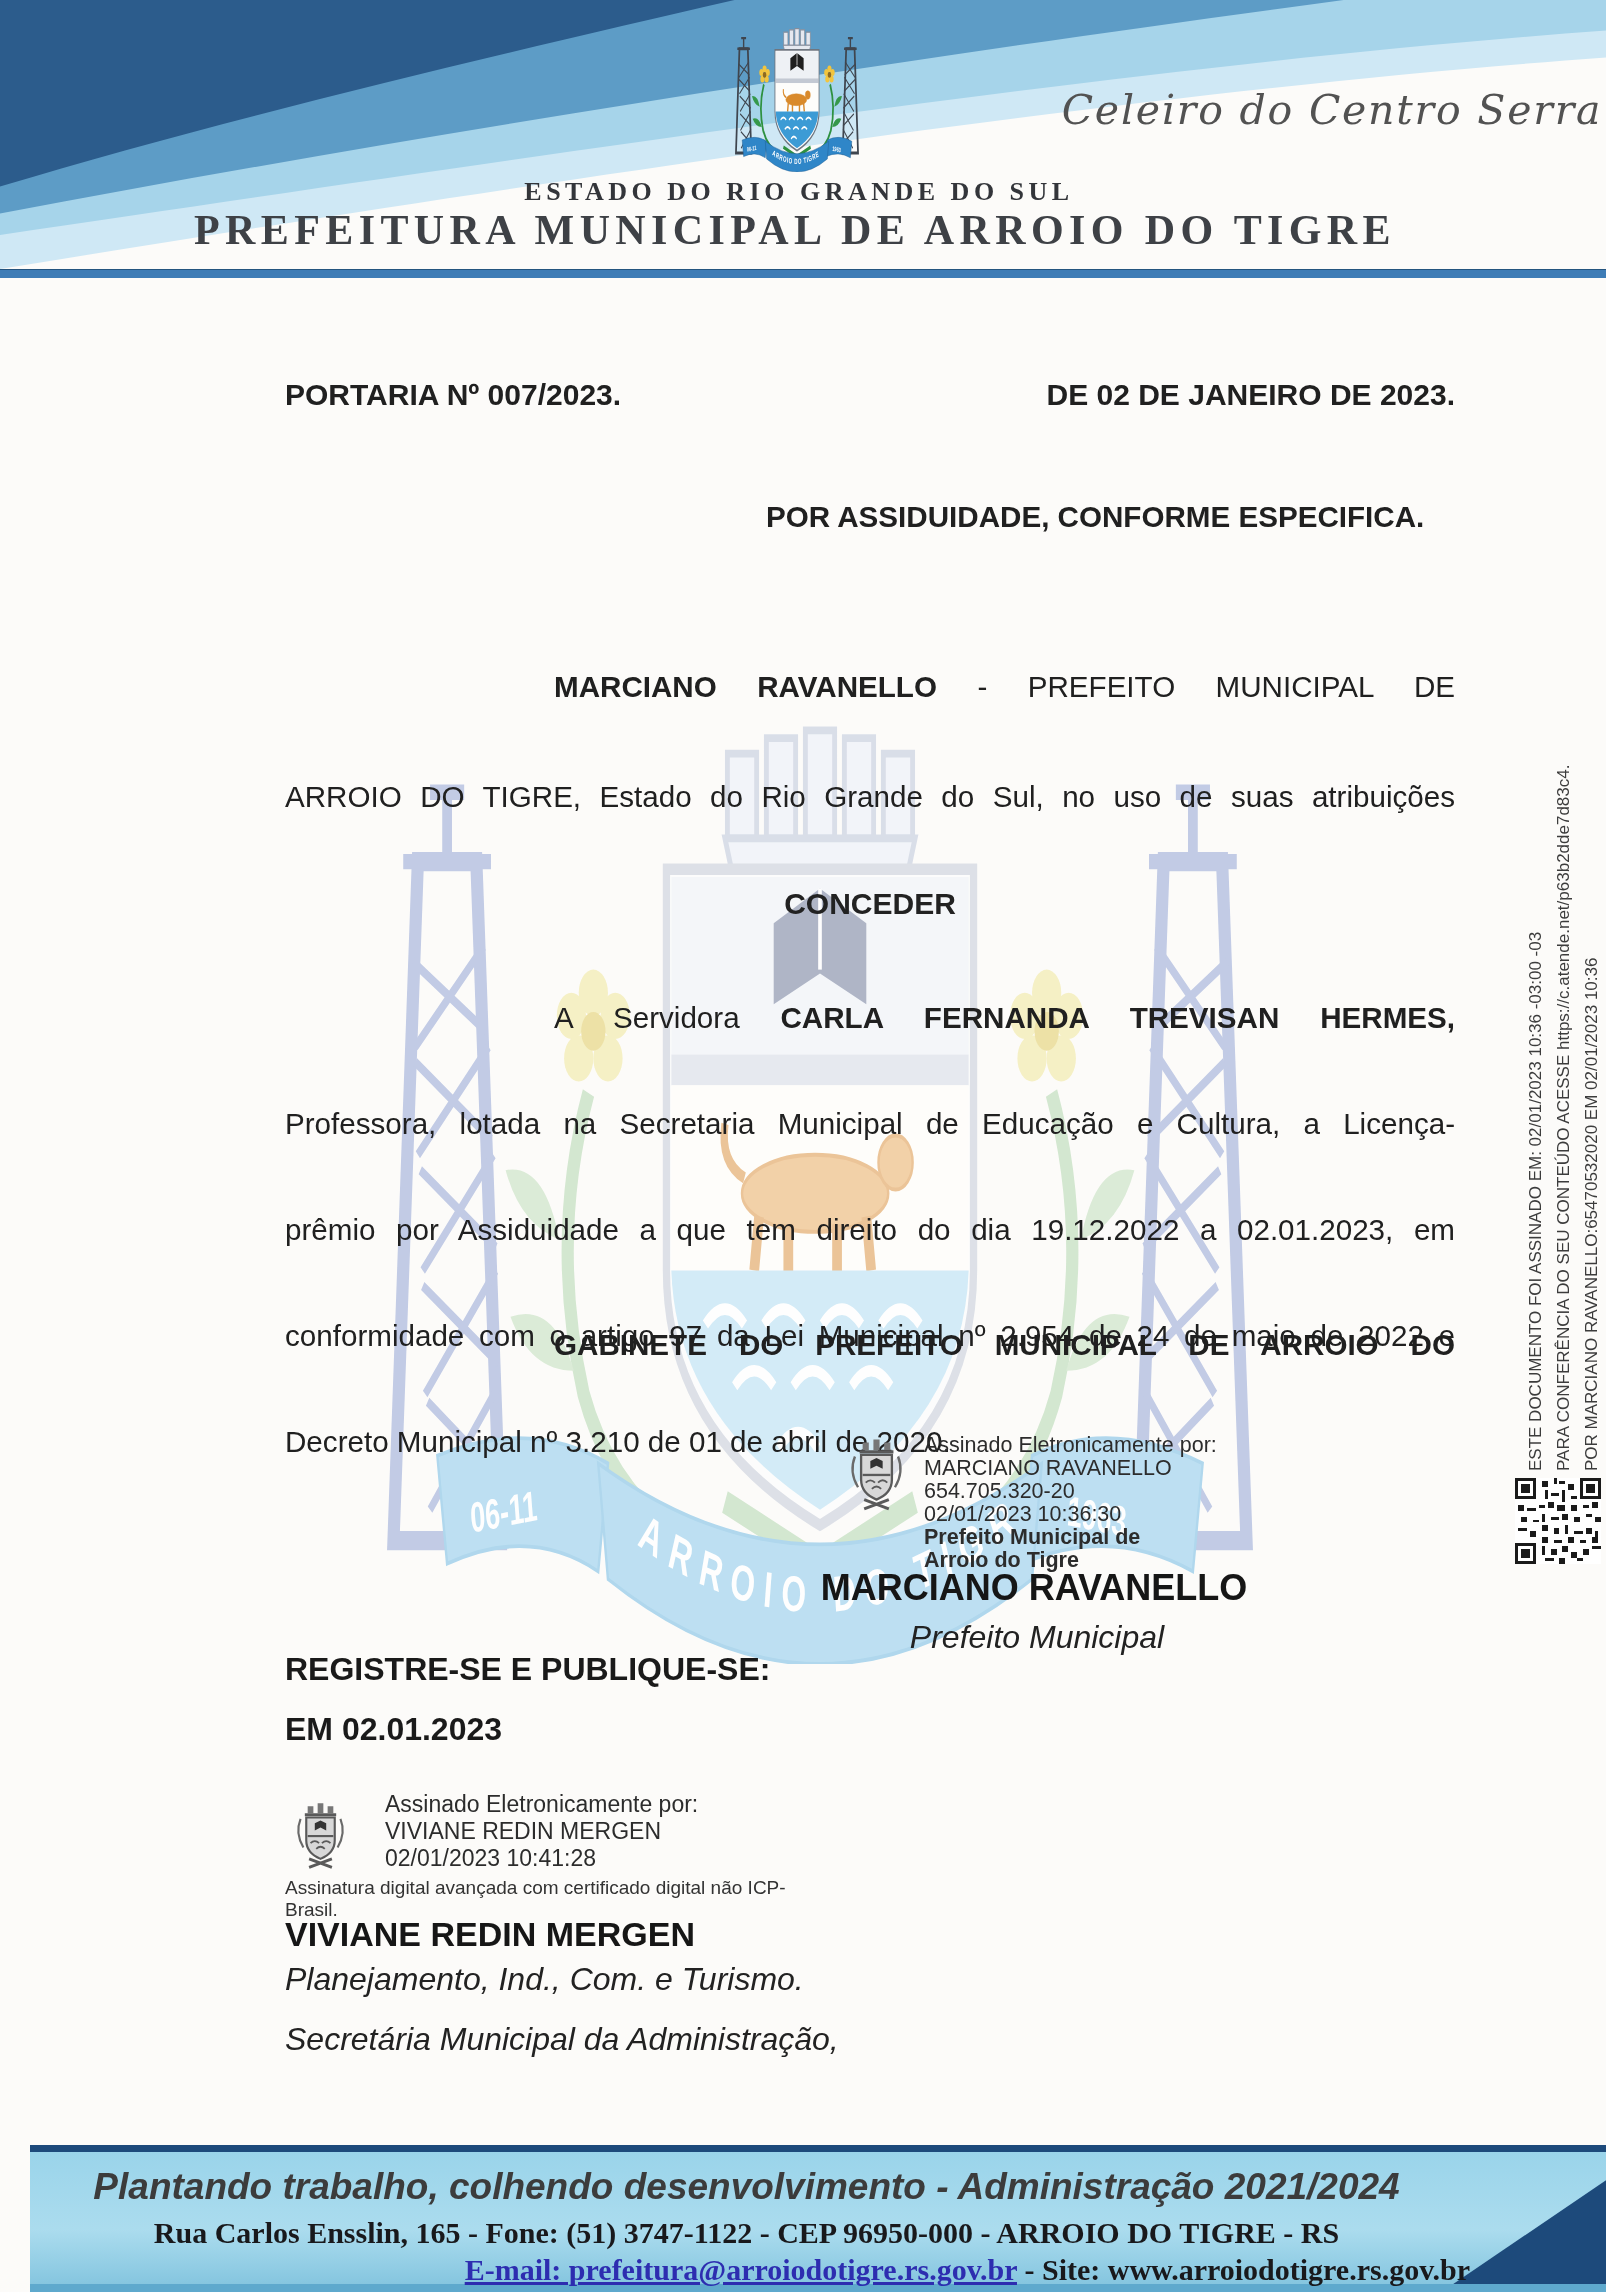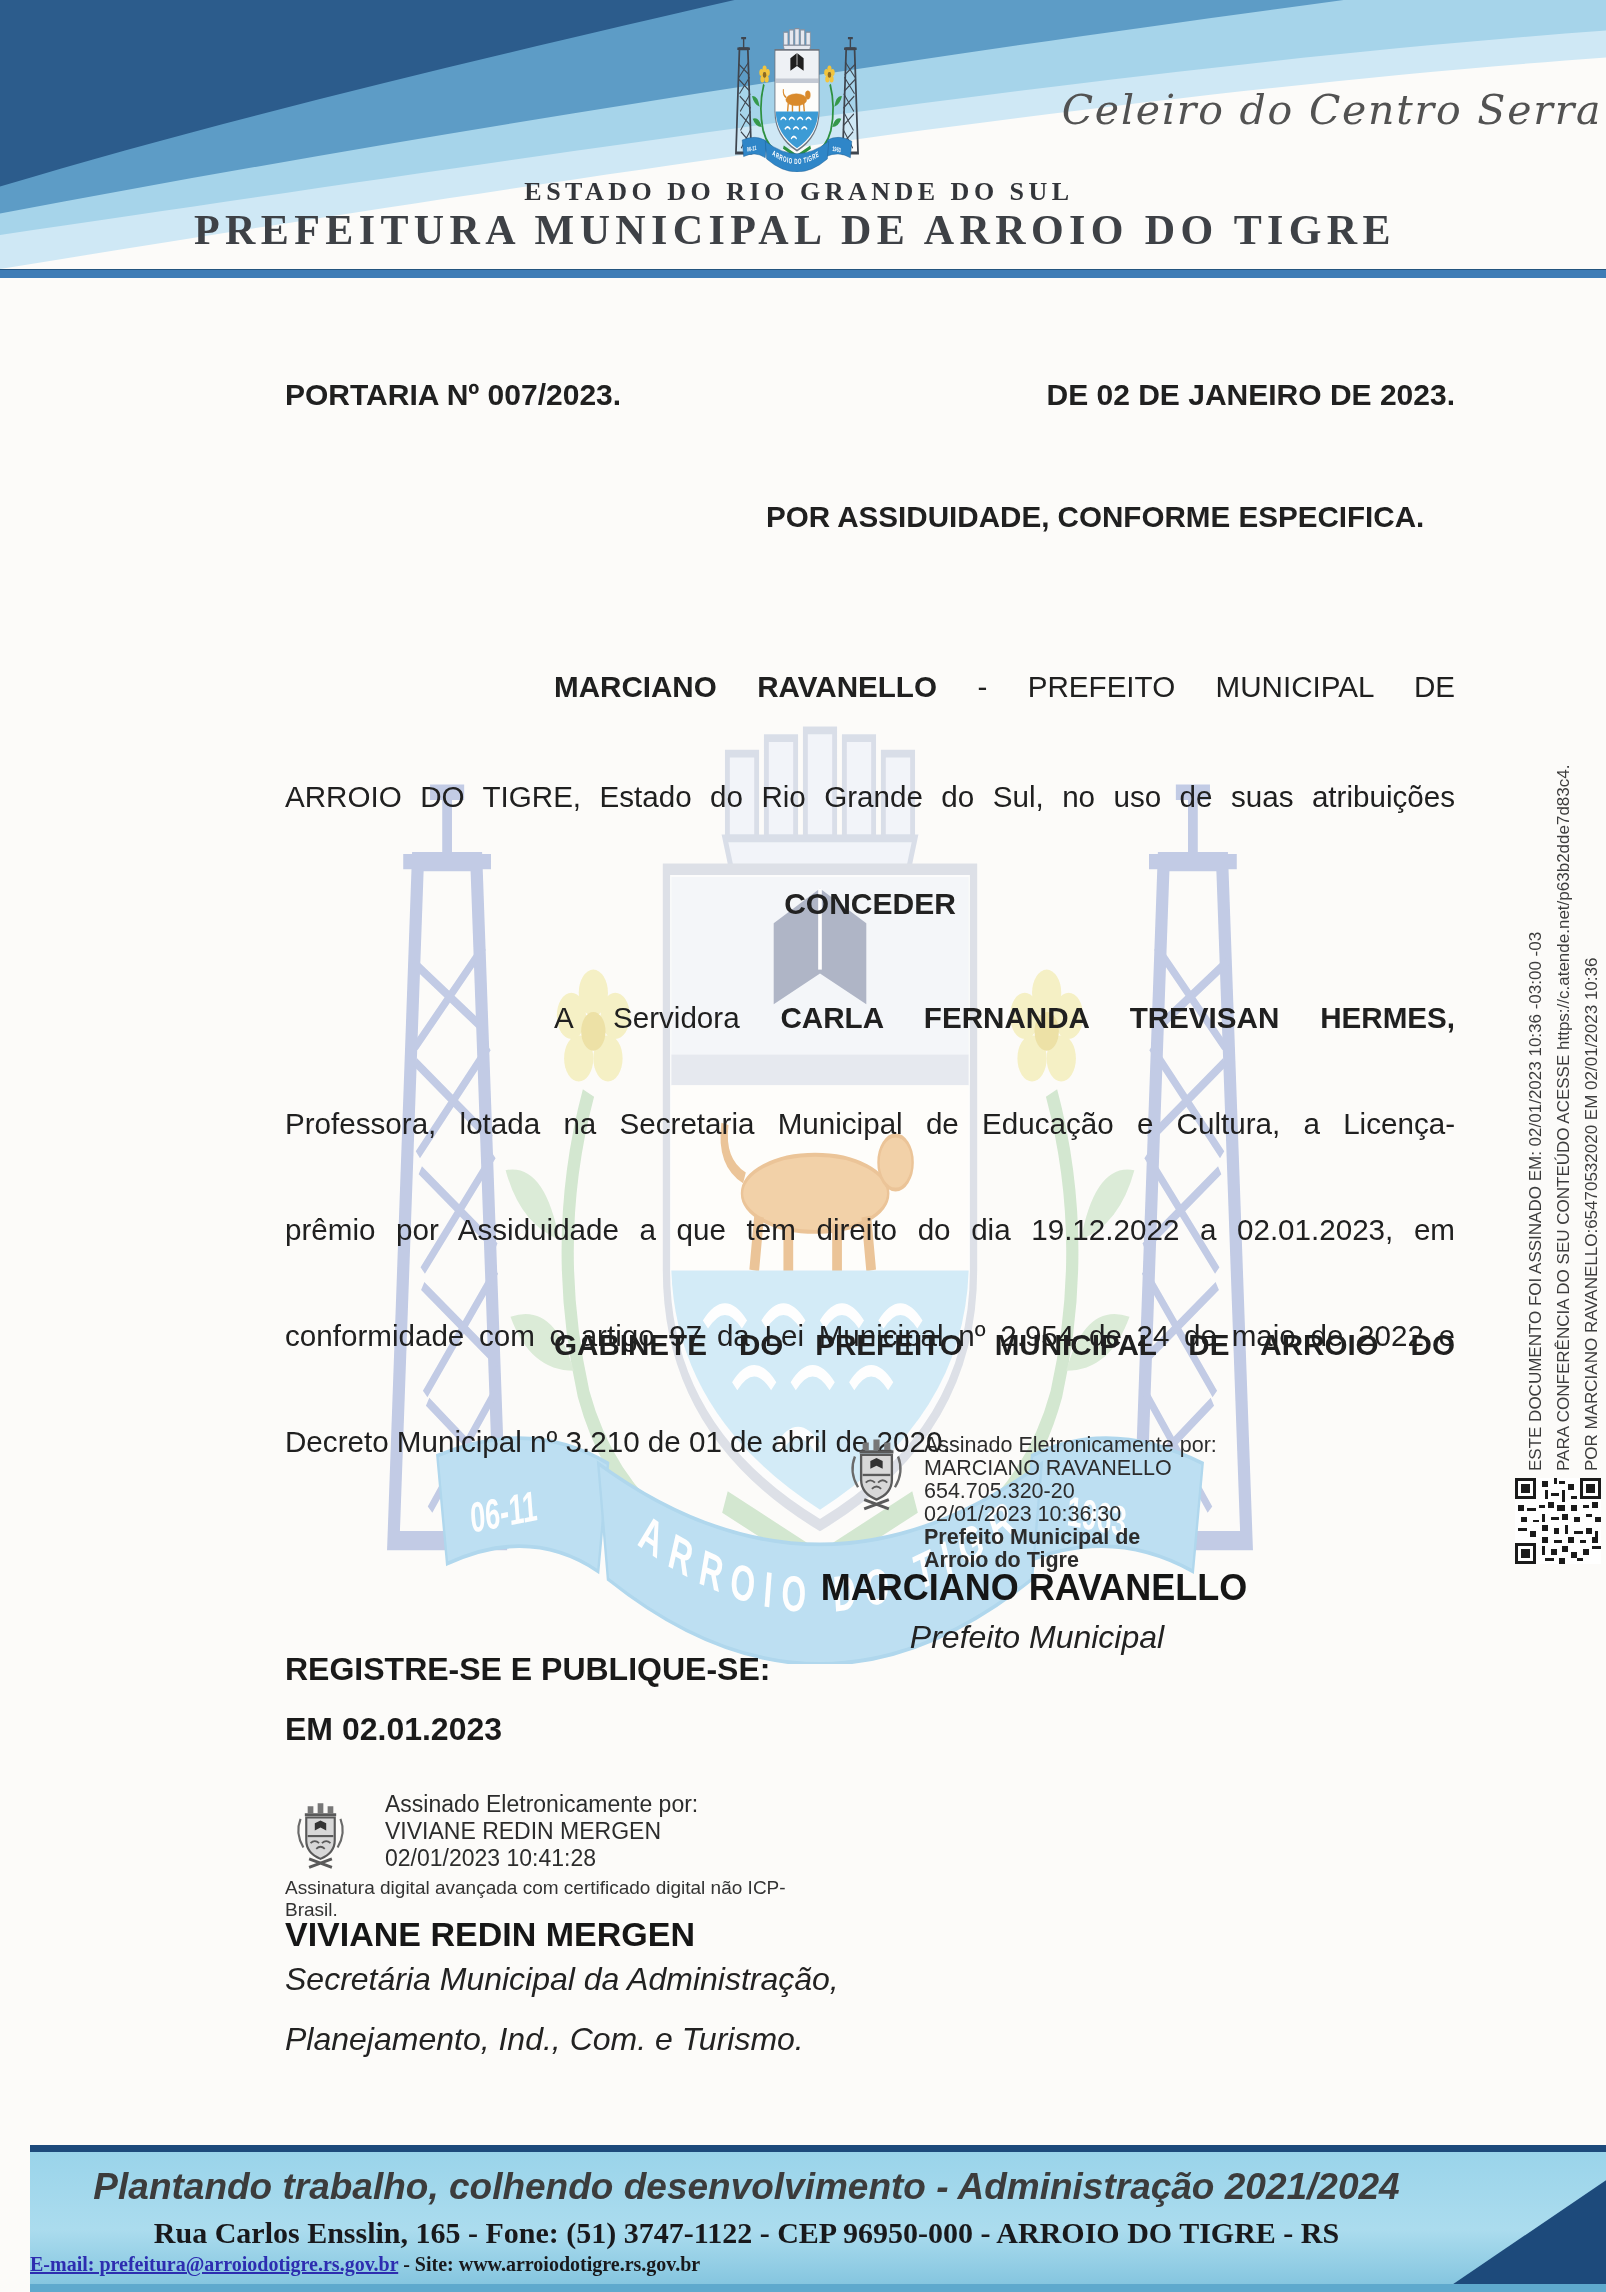--- a/index.html
+++ b/index.html
@@ -97,22 +97,22 @@
   .f-line{height:7.2px;background:#1d4a7b;}
   .f-body{position:absolute;top:7.2px;left:0;right:0;bottom:0;
     background:linear-gradient(180deg,#9ad4ea 0%,#abdcee 55%,#7fc2dd 100%);}
   .f-bottomstrip{position:absolute;left:0;bottom:0;width:100%;height:9px;background:#5ea9cd;}
   .f-tri{position:absolute;right:0;bottom:0;width:184px;height:125px;background:#1d4a7b;
     clip-path:polygon(100% 0,100% 100%,0 100%);}
   .f-slogan{position:absolute;top:13.4px;left:0;width:1433px;margin:0 auto;right:174px;text-align:center;
     font-weight:bold;font-style:italic;font-size:37px;color:#3c3c3c;}
   .f-address{position:absolute;top:64px;left:0;right:174px;width:1433px;text-align:center;
     font-family:"Liberation Serif",serif;font-weight:bold;font-size:30px;color:#19191c;}
-  .f-contact{position:absolute;top:101px;left:0;right:174px;width:1433px;text-align:left;
-    font-family:"Liberation Serif",serif;font-weight:bold;font-size:20px;color:#19191c;}
+  .f-contact{position:absolute;top:101px;left:7px;right:174px;width:1433px;text-align:right;
+    font-family:"Liberation Serif",serif;font-weight:bold;font-size:30px;color:#19191c;}
   .f-email{color:#2d2db0;text-decoration:underline;}
 </style>
 </head>
 <body>
 
 <div class="page">
 
   <svg class="hdr-waves" viewBox="0 0 1794 300" preserveAspectRatio="none" aria-hidden="true">
     <path fill="#cfe8f5" d="M0 0 H1794 V64 C1350 96 800 170 0 300 Z"></path>
     <path fill="#a6d4ea" d="M0 0 H1794 V34 C1300 70 760 150 0 262 Z"></path>
@@ -327,22 +327,22 @@
       <div>Assinado Eletronicamente por:</div>
       <div>VIVIANE REDIN MERGEN</div>
       <div>02/01/2023 10:41:28</div>
     </div>
     <div class="sig2-note">
         <div class="ln">Assinatura digital avançada com certificado digital não ICP-</div>
         <div class="ln">Brasil.</div>
       </div>
     <div class="printed-name-sec">VIVIANE REDIN MERGEN</div>
     <div class="printed-role-sec">
+        <div class="ln">Planejamento, Ind., Com. e Turismo.</div>
         <div class="ln">Secretária Municipal da Administração,</div>
-        <div class="ln">Planejamento, Ind., Com. e Turismo.</div>
       </div>
   </div>
 
   <div class="vstrip">
       <div class="ln">ESTE DOCUMENTO FOI ASSINADO EM: 02/01/2023 10:36 -03:00 -03</div>
       <div class="ln">PARA CONFERÊNCIA DO SEU CONTEÚDO ACESSE https://c.atende.net/p63b2dde7d83c4.</div>
       <div class="ln">POR MARCIANO RAVANELLO:65470532020 EM 02/01/2023 10:36</div>
     </div>
   <svg class="qr" viewBox="0 0 29 29" shape-rendering="crispEdges" aria-hidden="true">
     <rect width="29" height="29" fill="#ffffff"></rect>

